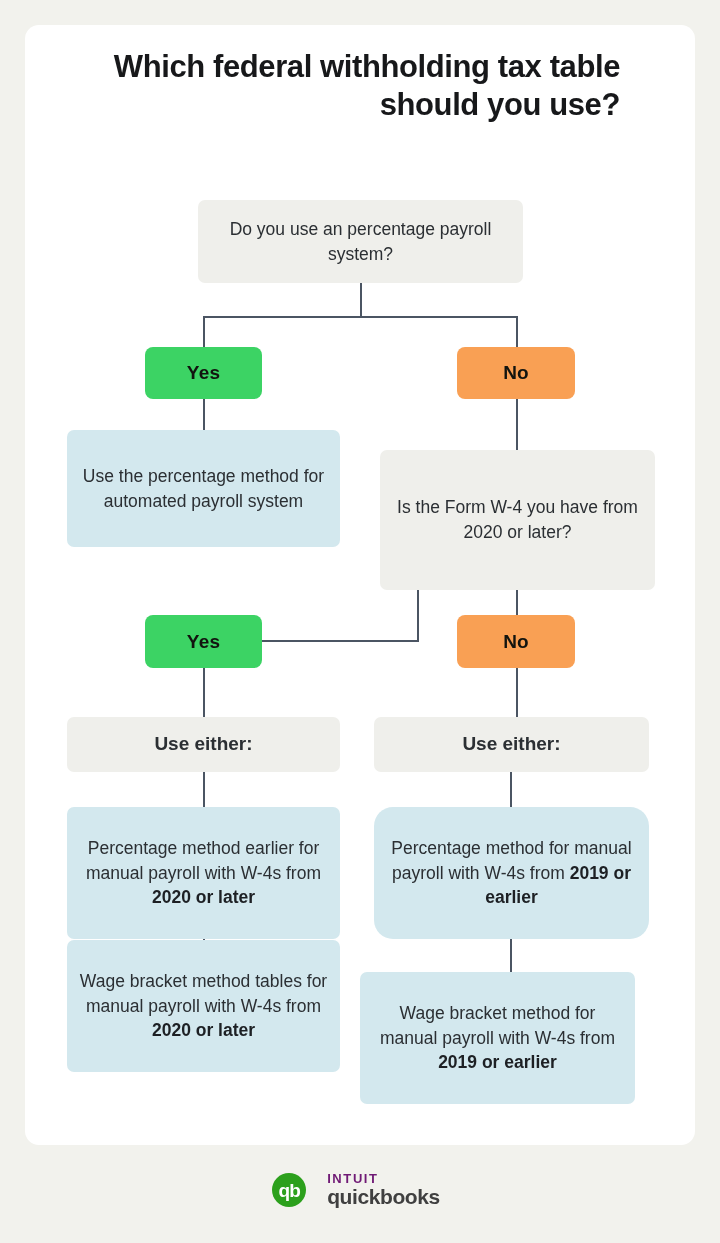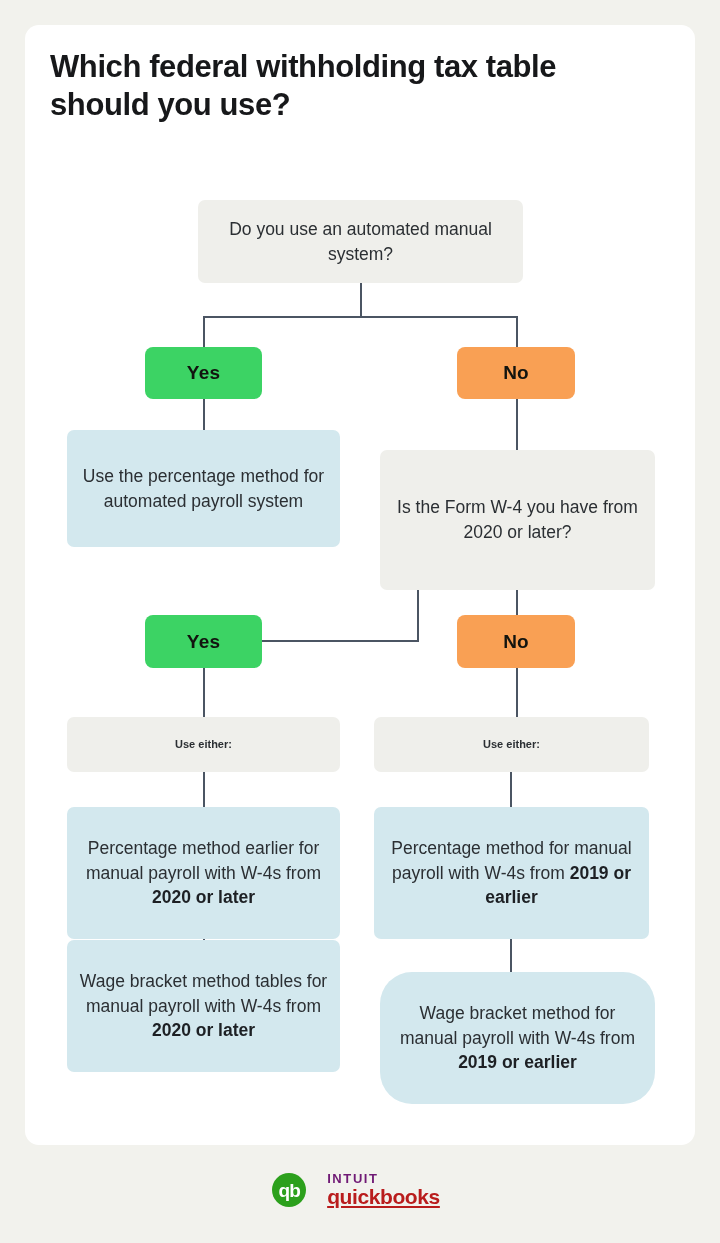--- a/index.html
+++ b/index.html
@@ -22,21 +22,21 @@
     height: 1120px;
     background: #ffffff;
     border-radius: 14px;
   }
 
   .title {
     position: absolute;
     left: 50px;
     top: 48px;
     width: 570px;
-    text-align: left;
+    text-align: right;
     font-size: 31px;
     line-height: 1.23;
     font-weight: bold;
     letter-spacing: -0.4px;
     color: #17181a;
   }
 
   
   .node {
     position: absolute;
@@ -64,21 +64,21 @@
     font-weight: bold;
     font-size: 19px;
     color: #12140f;
     letter-spacing: 0.2px;
   }
   .pill-yes { background: #3cd364; }
   .pill-no  { background: #f9a054; }
 
   .either {
     font-weight: bold;
-    font-size: 11px;
+    font-size: 19px;
     color: #2b2f33;
   }
 
   .strong { font-weight: bold; color: #1d2024; }
 
   
   .line {
     position: absolute;
     background: #4b5563;
   }
@@ -115,23 +115,22 @@
     font-size: 13px;
     font-weight: bold;
     letter-spacing: 1.6px;
     color: #701a75;
     line-height: 1.1;
   }
   .logo-qb {
     font-size: 21px;
     font-weight: bold;
     letter-spacing: -0.4px;
-    color: #b91c1c;
+    color: #404040;
     line-height: 1.05;
-    text-decoration: underline;
   }
 </style>
 </head>
 <body>
 
 <div class="card"></div>
 
 <div class="title">Which federal withholding tax table should you use?</div>
 
 <div class="line vline" style="left:360px; top:283px; height:34px;"></div>
@@ -157,21 +156,21 @@
 
 <div class="line vline" style="left:203px; top:772px; height:35px;"></div>
 
 <div class="line vline" style="left:510px; top:772px; height:35px;"></div>
 
 <div class="line vline" style="left:203px; top:939px; height:33px;"></div>
 
 <div class="line vline" style="left:510px; top:939px; height:33px;"></div>
 
 <div class="node node-gray" style="left:198px; top:200px; width:325px; height:83px;">
-  <span>Do you use an automated manual system?</span>
+  <span>Do you use an percentage payroll system?</span>
 </div>
 
 <div class="pill pill-yes" style="left:145px; top:347px; width:117px; height:52px;">
   <span>Yes</span>
 </div>
 
 <div class="pill pill-no" style="left:457px; top:347px; width:118px; height:52px;">
   <span>No</span>
 </div>
 
@@ -198,33 +197,33 @@
 <div class="node node-gray" style="left:374px; top:717px; width:275px; height:55px;">
   <span class="either">Use either:</span>
 </div>
 
 <div class="node node-blue" style="left:67px; top:807px; width:273px; height:132px;">
   <span>
     <span>Percentage method earlier for manual payroll with W-4s from </span><span class="strong">2020 or later</span>
   </span>
 </div>
 
-<div class="node node-blue" style="left:374px; top:807px; width:275px; height:132px;">
+<div class="node node-blue" style="left:374px; top:807px; width:275px; height:132px;border-radius:19px;">
   <span>
     <span>Percentage method for manual payroll with W-4s from </span><span class="strong">2019 or earlier</span>
   </span>
 </div>
 
 <div class="node node-blue" style="left:67px; top:940px; width:273px; height:132px;">
   <span>
     <span>Wage bracket method tables for manual payroll with W-4s from </span><span class="strong">2020 or later</span>
   </span>
 </div>
 
-<div class="node node-blue" style="left:380px; top:972px; width:275px; height:132px;border-radius:32px;">
+<div class="node node-blue" style="left:360px; top:972px; width:275px; height:132px;">
   <span>
     <span>Wage bracket method for manual payroll with W-4s from </span><span class="strong">2019 or earlier</span>
   </span>
 </div>
 
 <div class="logo">
   <div class="logo-mark">
     <span>qb</span>
   </div>
   <div class="logo-words">

